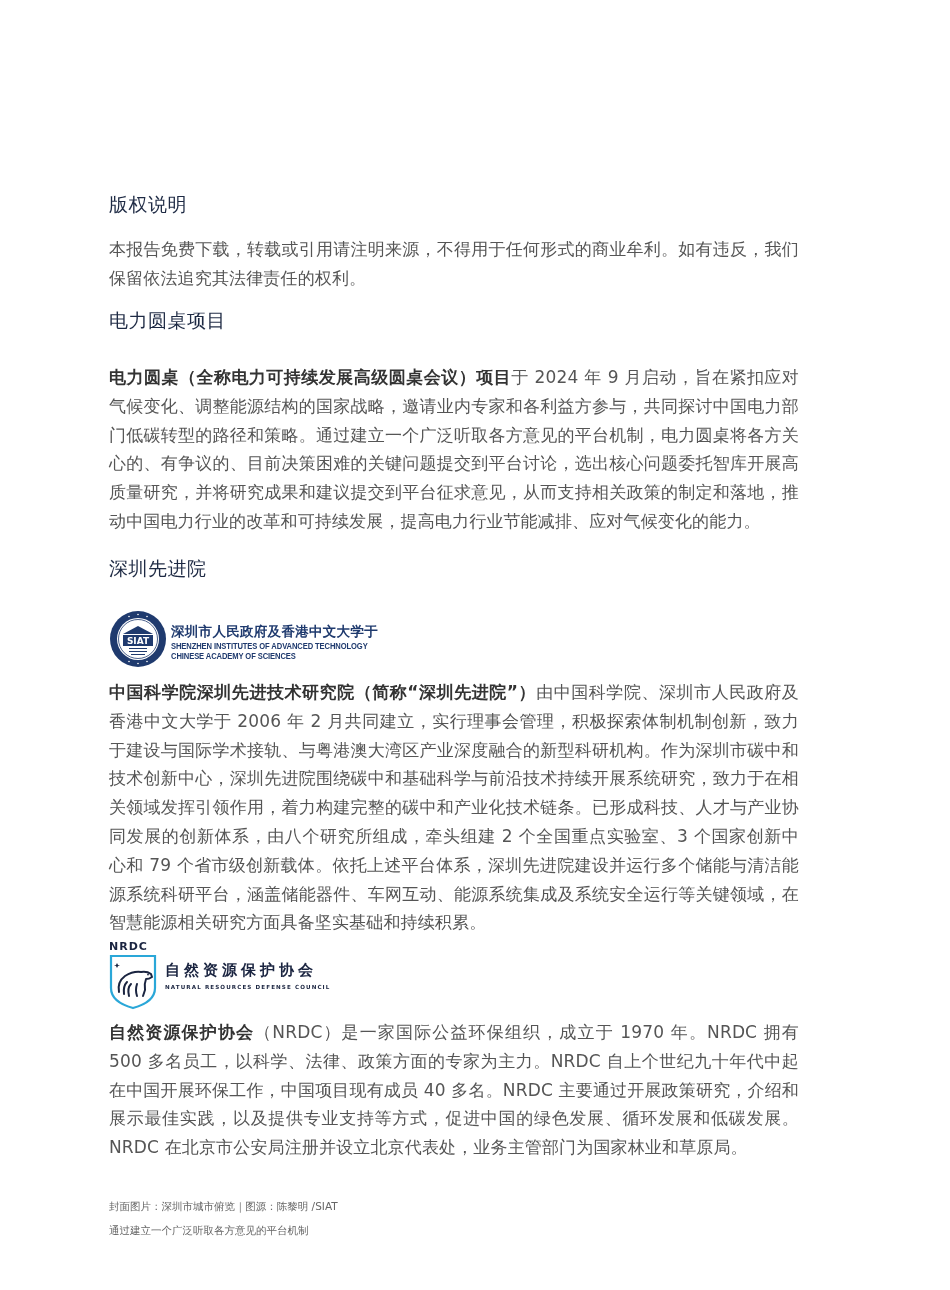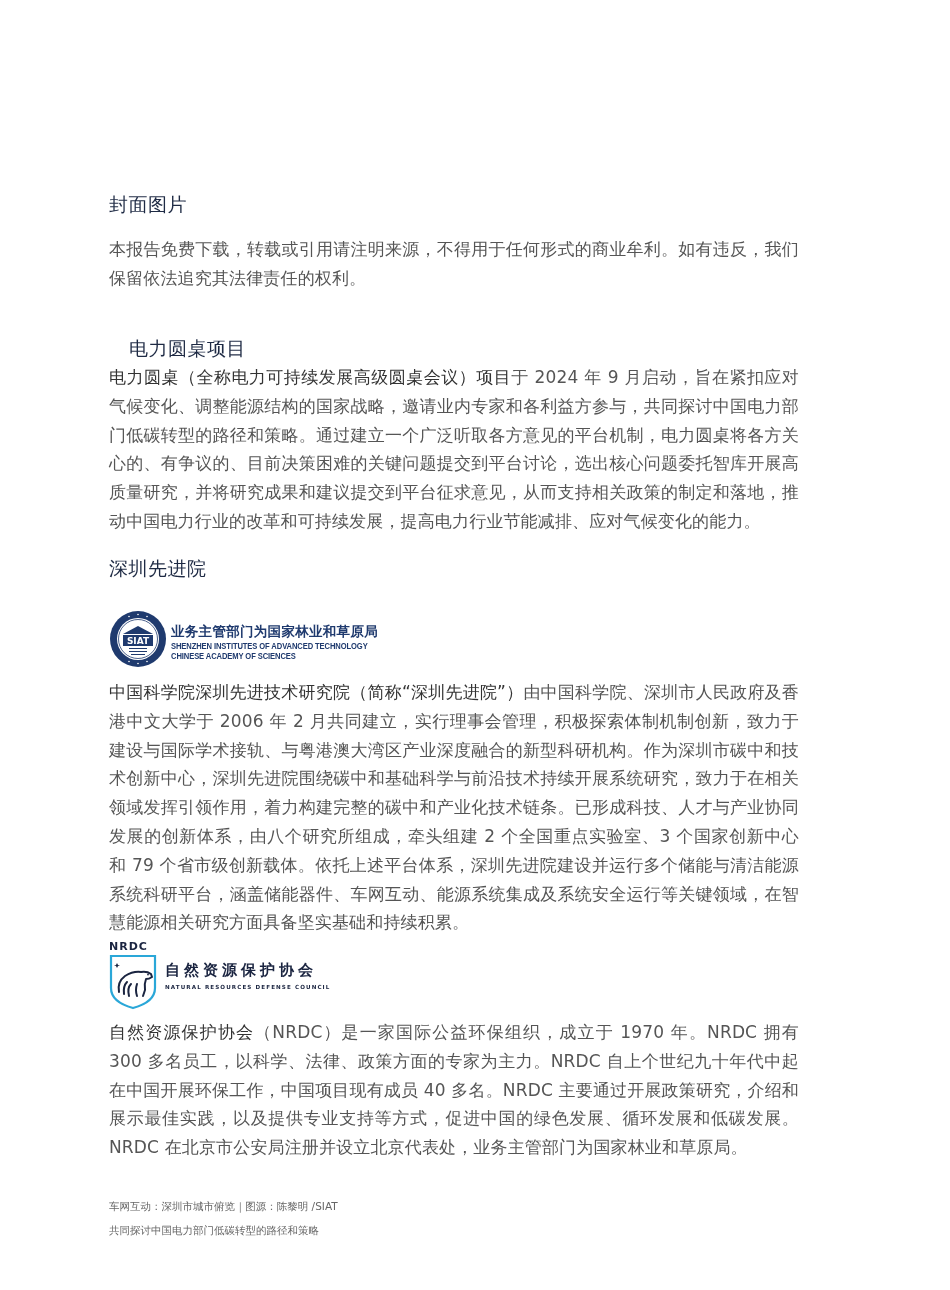--- a/index.html
+++ b/index.html
@@ -37,21 +37,21 @@
       line-height: 28.8px;
       color: #555555;
       position: absolute;
       left: 0;
       width: 690px;
       text-align: justify;
       letter-spacing: 0.15px;
     }
     p.body-text b {
       color: #333333;
-      font-weight: normal;
+      font-weight: bold;
     }
     .logo {
       position: absolute;
       left: 0;
     }
     .footer-line {
       position: absolute;
       left: 0;
       font-size: 10.5px;
       color: #666666;
@@ -109,24 +109,24 @@
       letter-spacing: 1.1px;
       white-space: nowrap;
       font-family: "DejaVu Sans", sans-serif;
     }
   </style>
 </head>
 <body>
 
 <div class="page">
 
-  <h2 class="section-title" style="top:192px;">封面图片</h2>
+  <h2 class="section-title" style="top:192px;">版权说明</h2>
   <p class="body-text" style="top:235px;">本报告免费下载，转载或引用请注明来源，不得用于任何形式的商业牟利。如有违反，我们保留依法追究其法律责任的权利。</p>
 
-  <h2 class="section-title" style="top:336px;margin-left:20px;">电力圆桌项目</h2>
+  <h2 class="section-title" style="top:308px;">电力圆桌项目</h2>
   <p class="body-text" style="top:363px;"><b>电力圆桌（全称电力可持续发展高级圆桌会议）项目</b><span>于 2024 年 9 月启动，旨在紧扣应对气候变化、调整能源结构的国家战略，邀请业内专家和各利益方参与，共同探讨中国电力部门低碳转型的路径和策略。通过建立一个广泛听取各方意见的平台机制，电力圆桌将各方关心的、有争议的、目前决策困难的关键问题提交到平台讨论，选出核心问题委托智库开展高质量研究，并将研究成果和建议提交到平台征求意见，从而支持相关政策的制定和落地，推动中国电力行业的改革和可持续发展，提高电力行业节能减排、应对气候变化的能力。</span></p>
 
   <h2 class="section-title" style="top:556px;">深圳先进院</h2>
 
   <div class="logo" style="top:610px; width:300px; height:60px;text-decoration:underline;">
     <svg width="58" height="58" viewBox="0 0 58 58" style="position:absolute;left:0;top:0;">
       <circle cx="29" cy="29" r="28" fill="#1f3a6e"></circle>
       <circle cx="29" cy="29" r="21" fill="#ffffff"></circle>
       <circle cx="29" cy="29" r="19.5" fill="none" stroke="#1f3a6e" stroke-width="0.8"></circle>
       <polygon points="14,24 29,16 44,24" fill="#1f3a6e"></polygon>
@@ -135,39 +135,39 @@
       <rect x="20" y="38" width="18" height="1" fill="#1f3a6e"></rect>
       <rect x="20" y="41" width="18" height="1" fill="#1f3a6e"></rect>
       <rect x="22" y="44" width="14" height="1" fill="#1f3a6e"></rect>
       <circle cx="29" cy="4.5" r="0.8" fill="#ffffff"></circle>
       <circle cx="20" cy="6.5" r="0.8" fill="#ffffff"></circle>
       <circle cx="38" cy="6.5" r="0.8" fill="#ffffff"></circle>
       <circle cx="29" cy="53.5" r="0.8" fill="#ffffff"></circle>
       <circle cx="20" cy="51.5" r="0.8" fill="#ffffff"></circle>
       <circle cx="38" cy="51.5" r="0.8" fill="#ffffff"></circle>
     </svg>
-    <div class="siat-text-cn">业务主管部门为国家林业和草原局</div>
+    <div class="siat-text-cn">深圳市人民政府及香港中文大学于</div>
     <div class="siat-text-en" style="top:31px;">SHENZHEN INSTITUTES OF ADVANCED TECHNOLOGY</div>
     <div class="siat-text-en" style="top:41px;">CHINESE ACADEMY OF SCIENCES</div>
   </div>
 
   <p class="body-text" style="top:678px;"><b>中国科学院深圳先进技术研究院（简称“深圳先进院”）</b><span>由中国科学院、深圳市人民政府及香港中文大学于 2006 年 2 月共同建立，实行理事会管理，积极探索体制机制创新，致力于建设与国际学术接轨、与粤港澳大湾区产业深度融合的新型科研机构。作为深圳市碳中和技术创新中心，深圳先进院围绕碳中和基础科学与前沿技术持续开展系统研究，致力于在相关领域发挥引领作用，着力构建完整的碳中和产业化技术链条。已形成科技、人才与产业协同发展的创新体系，由八个研究所组成，牵头组建 2 个全国重点实验室、3 个国家创新中心和 79 个省市级创新载体。依托上述平台体系，深圳先进院建设并运行多个储能与清洁能源系统科研平台，涵盖储能器件、车网互动、能源系统集成及系统安全运行等关键领域，在智慧能源相关研究方面具备坚实基础和持续积累。</span></p>
 
   <div class="logo" style="top:940px; width:230px; height:70px;">
     <div class="nrdc-word">NRDC</div>
     <svg width="48" height="56" viewBox="0 0 48 56" style="position:absolute;left:0;top:14px;">
       <path d="M2,2 L46,2 L46,34 Q46,48 24,54 Q2,48 2,34 Z" fill="#ffffff" stroke="#2aa7d8" stroke-width="2.2"></path>
       <g fill="#1a2440">
         <path d="M8,9 L9,11 L11,11.5 L9,12 L8,14 L7,12 L5,11.5 L7,11 Z"></path>
       </g>
       <path d="M10,38 Q8,28 16,22 Q24,17 32,18 Q38,17 42,20 L43,23 Q40,25 37,25 Q35,30 36,36 L34,42 M18,28 Q14,32 15,40 M22,30 Q18,34 20,42 M28,30 Q26,36 28,42" fill="none" stroke="#1a2440" stroke-width="2" stroke-linecap="round" stroke-linejoin="round"></path>
       <circle cx="39" cy="20.5" r="0.9" fill="#1a2440"></circle>
     </svg>
     <div class="nrdc-cn">自然资源保护协会</div>
     <div class="nrdc-en">NATURAL RESOURCES DEFENSE COUNCIL</div>
   </div>
 
-  <p class="body-text" style="top:1018px;"><b>自然资源保护协会</b><span>（NRDC）是一家国际公益环保组织，成立于 1970 年。NRDC 拥有 300 多名员工，以科学、法律、政策方面的专家为主力。NRDC 自上个世纪九十年代中起在中国开展环保工作，中国项目现有成员 40 多名。NRDC 主要通过开展政策研究，介绍和展示最佳实践，以及提供专业支持等方式，促进中国的绿色发展、循环发展和低碳发展。NRDC 在北京市公安局注册并设立北京代表处，业务主管部门为国家林业和草原局。</span></p>
+  <p class="body-text" style="top:1018px;"><b>自然资源保护协会</b><span>（NRDC）是一家国际公益环保组织，成立于 1970 年。NRDC 拥有 500 多名员工，以科学、法律、政策方面的专家为主力。NRDC 自上个世纪九十年代中起在中国开展环保工作，中国项目现有成员 40 多名。NRDC 主要通过开展政策研究，介绍和展示最佳实践，以及提供专业支持等方式，促进中国的绿色发展、循环发展和低碳发展。NRDC 在北京市公安局注册并设立北京代表处，业务主管部门为国家林业和草原局。</span></p>
 
-  <div class="footer-line" style="top:1200px;">车网互动：深圳市城市俯览｜图源：陈黎明 /SIAT</div>
-  <div class="footer-line" style="top:1224px;">共同探讨中国电力部门低碳转型的路径和策略</div>
+  <div class="footer-line" style="top:1200px;">封面图片：深圳市城市俯览｜图源：陈黎明 /SIAT</div>
+  <div class="footer-line" style="top:1224px;">通过建立一个广泛听取各方意见的平台机制</div>
 
 </div>
 
 </body></html>

